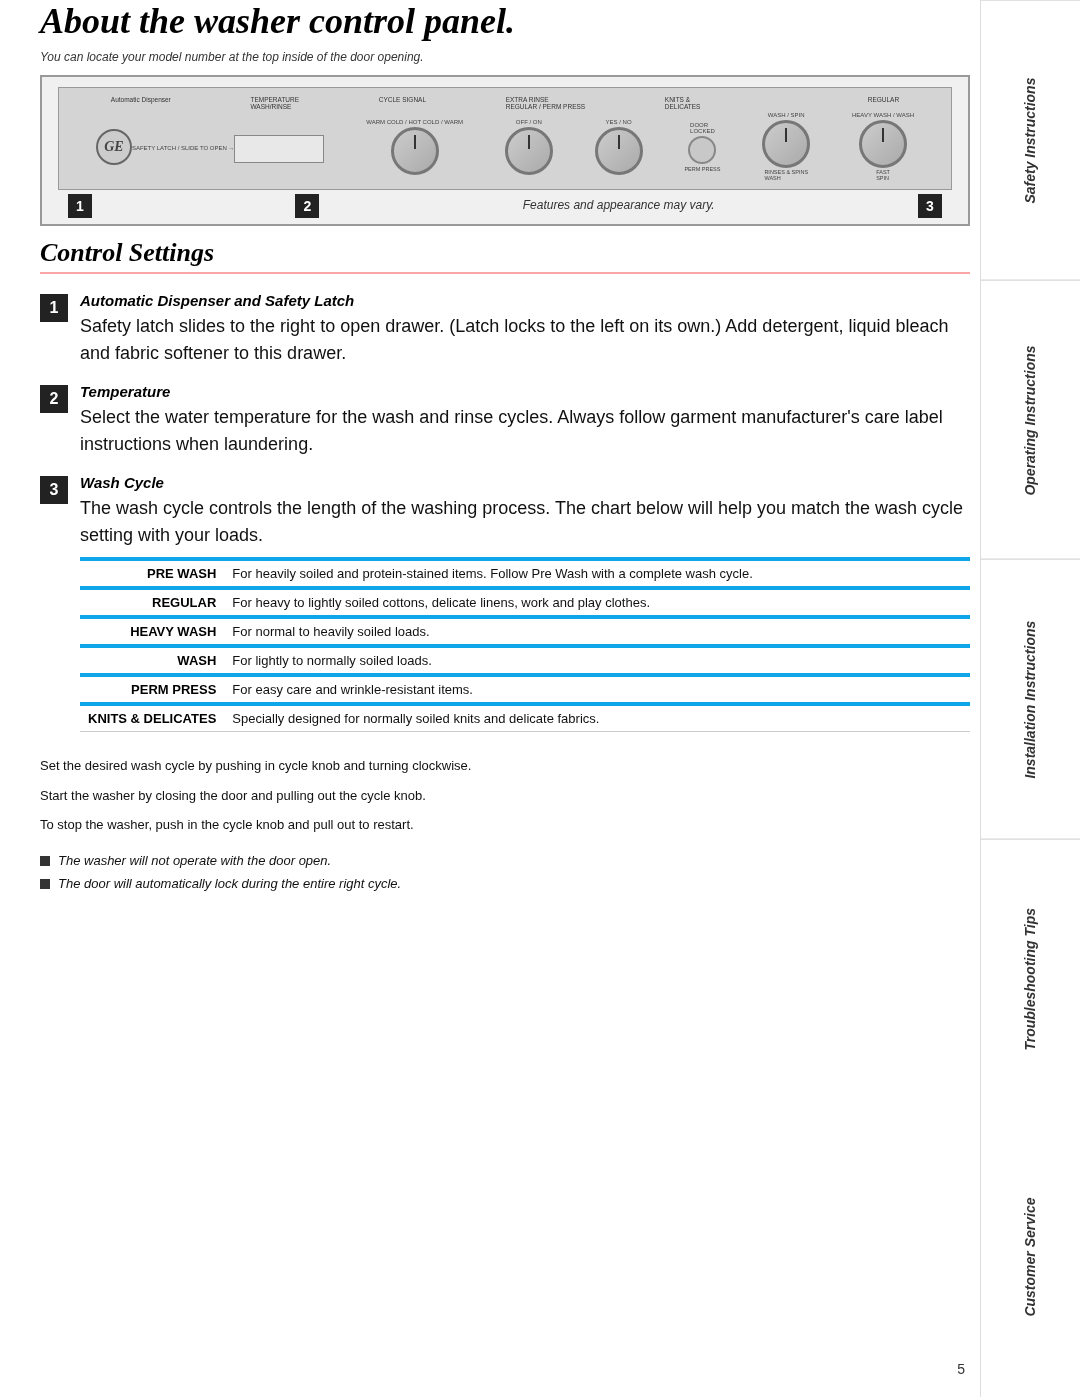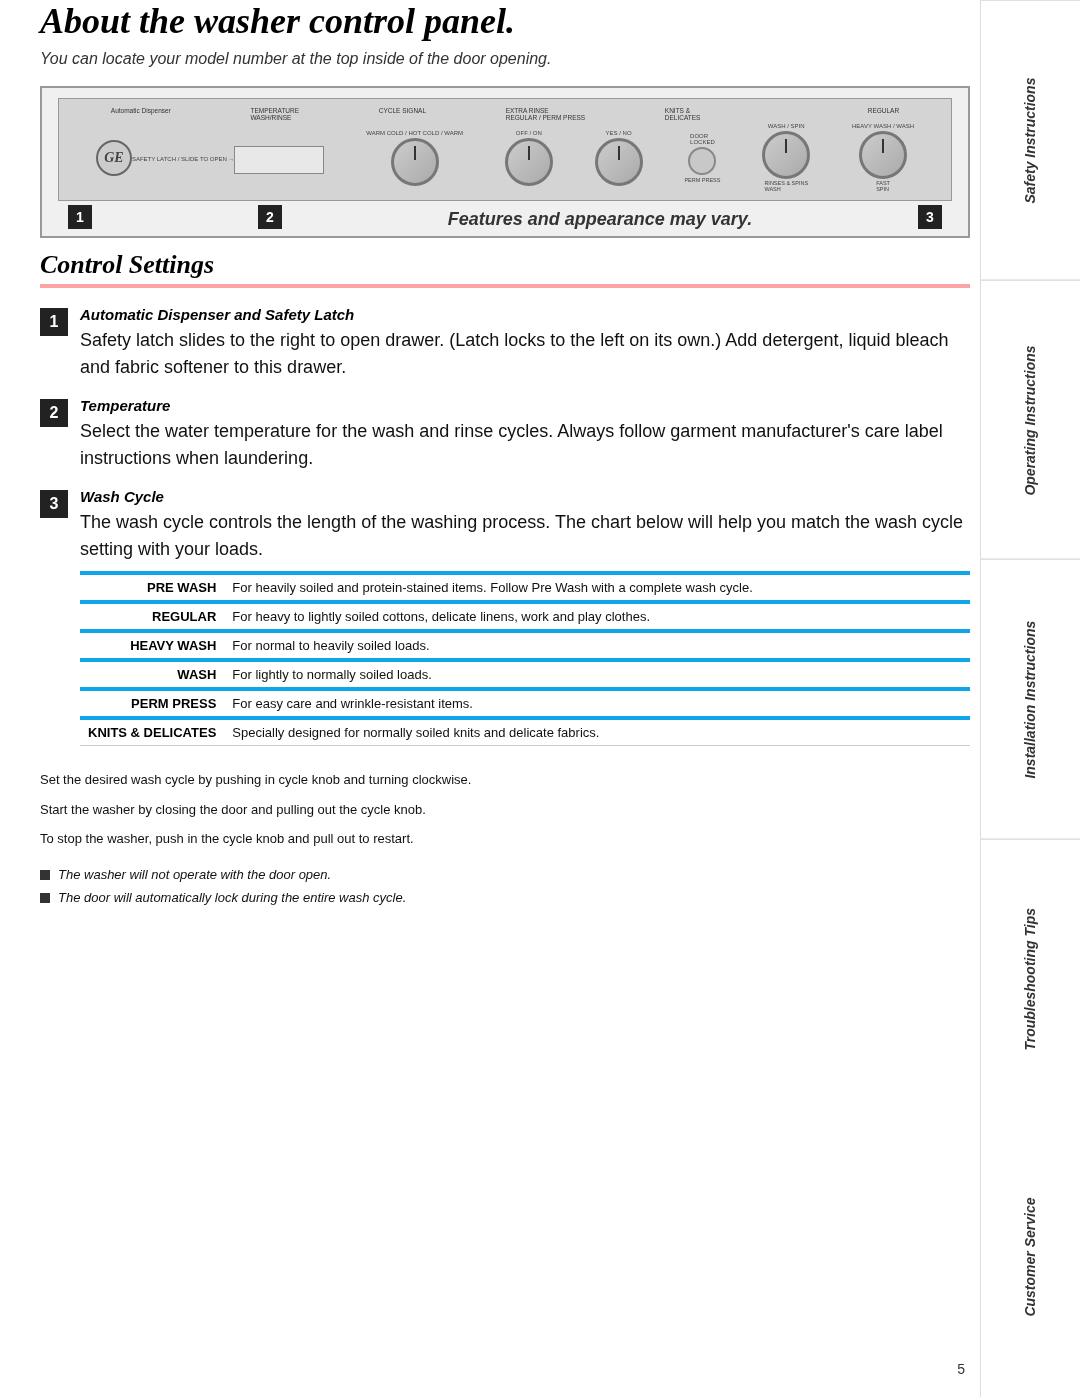--- a/index.html
+++ b/index.html
@@ -22,23 +22,23 @@
       font-family: Georgia, 'Times New Roman', serif;
       font-style: italic;
       font-weight: bold;
       font-size: 36px;
       color: #000;
       margin-bottom: 8px;
     }
 
     .subtitle {
       font-style: italic;
-      font-size: 16px;
+      font-size: 12px;
       color: #333;
-      margin-bottom: 18px;
+      margin-bottom: 11px;
     }
 
     
     .panel-image-box {
       border: 2px solid #999;
       background: #f0f0f0;
       padding: 10px 16px 6px 16px;
       margin-bottom: 12px;
       position: relative;
     }
@@ -87,33 +87,33 @@
       display: flex;
       align-items: center;
       justify-content: center;
       font-size: 14px;
       font-weight: bold;
     }
 
     .panel-caption {
       text-align: left;
       font-style: italic;
-      font-size: 18px;
-      font-weight: bold;
+      font-size: 12px;
+      font-weight: normal;
       color: #333;
       margin-top: 4px;
     }
 
     
     .section-title {
       font-family: Georgia, 'Times New Roman', serif;
       font-style: italic;
       font-size: 26px;
       color: #000;
-      border-bottom: 4px solid #fca5a5;
+      border-bottom: 2px solid #fca5a5;
       padding-bottom: 4px;
       margin-bottom: 18px;
       margin-top: 10px;
     }
 
     
     .item-block {
       display: flex;
       margin-bottom: 16px;
       align-items: flex-start;
@@ -439,21 +439,21 @@
     </div>
 
   <div style="margin-top:18px;">
     <div id="bullet-notes">
         <div class="bullet-note">
           <div class="bullet-square"></div>
           <span>The washer will not operate with the door open.</span>
         </div>
         <div class="bullet-note">
           <div class="bullet-square"></div>
-          <span>The door will automatically lock during the entire wash cycle.</span>
+          <span>The door will automatically lock during the entire right cycle.</span>
         </div>
       </div>
   </div>
 
 </div>
 
 <div class="right-sidebar">
   <div id="sidebar-tabs" style="display: flex; flex-direction: column; height: 1397px;">
       <div class="sidebar-tab">Safety Instructions</div>
       <div class="sidebar-tab">Operating Instructions</div>

